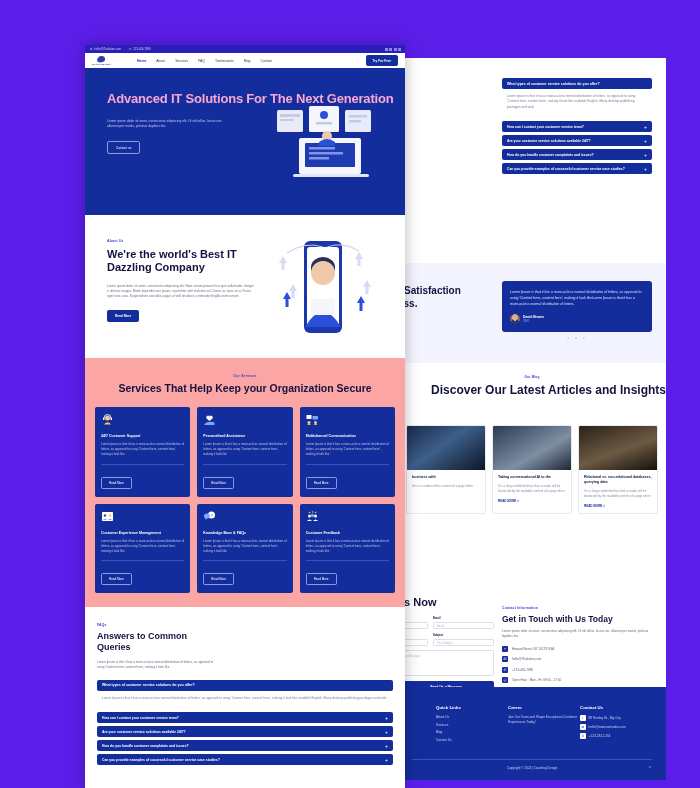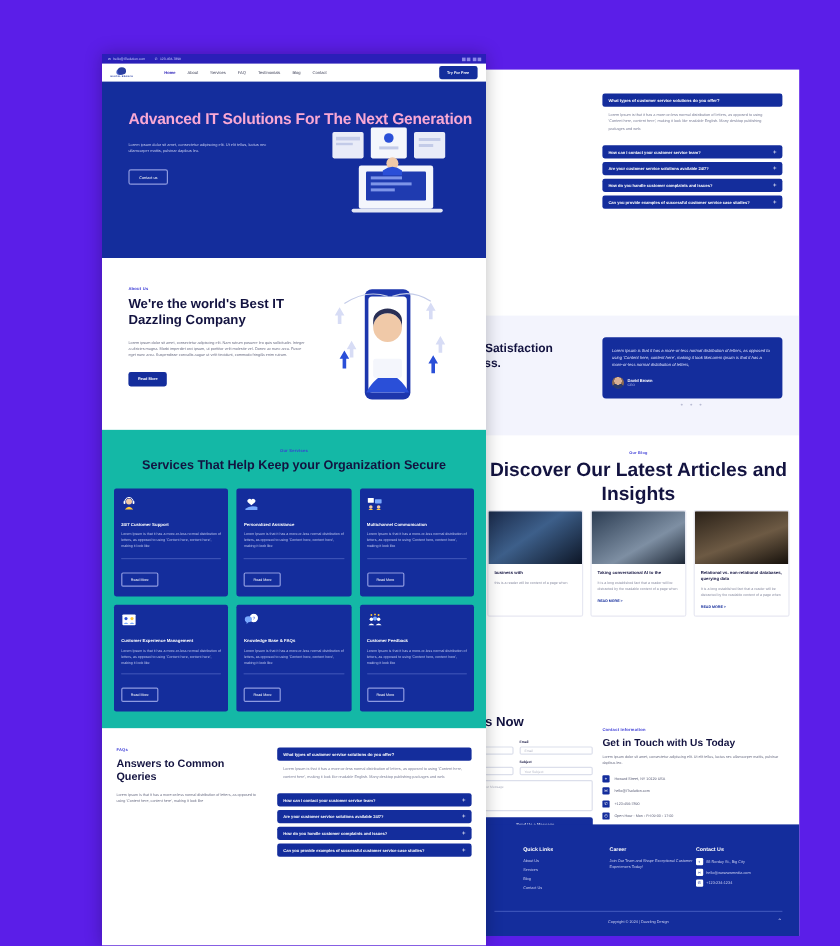--- a/index.html
+++ b/index.html
@@ -36,21 +36,21 @@
             background-image: radial-gradient(circle at 50% 35%, #d8b095 38%, transparent 39%),
                               radial-gradient(circle at 50% 110%, #2b3a6b 45%, transparent 46%); }
   .testi-name { color:#fff; font-size:3.4px; font-weight:bold; }
   .testi-role { color:#a9b2e8; font-size:2.8px; }
   .dots { position:absolute; left:104px; top:72px; width:150px; text-align:center; color:#b9bcd4; font-size:6px; letter-spacing:2px; }
 
   
   .rp-blog { position:absolute; left:0; top:305px; width:268px; height:225px; background:#fff; }
   .blog-head { text-align:center; padding-top:12px; }
   .blog-head .eyebrow { font-size:3.2px; }
-  .blog-head .h2 { font-size:16px; margin-top:4px; }
+  .blog-head .h2 { font-size:12px; margin-top:4px;text-align:right; }
   .blog-cards { position:absolute; left:8px; top:62px; right:8px; display:flex; gap:6px; }
   .blog-card { flex:1; background:#fff; border:0.5px solid #e7e8f2; border-radius:2px; overflow:hidden; }
   .bc-img { height:44px; position:relative; }
   .bc-img.a { background:linear-gradient(145deg,#1a2a4a,#3d5f8a 45%,#0d1626); }
   .bc-img.b { background:linear-gradient(150deg,#2b3c52,#7e8fa3 60%,#1d2735); }
   .bc-img.c { background:linear-gradient(160deg,#2a2118,#6d5a44 55%,#15100b); }
   .bc-body { padding:5px; }
   .bc-title { color:#131340; font-size:3.6px; font-weight:bold; line-height:1.45; }
   .bc-txt { color:#8b8ea3; font-size:3px; line-height:1.65; margin-top:3.5px; }
   .bc-more { color:#142D9C; font-size:3px; font-weight:bold; margin-top:5px; }
@@ -117,33 +117,33 @@
               font-size:3.2px; padding:3.5px 8px; border-radius:2px; }
   .hero-art { position:absolute; right:18px; top:38px; width:112px; height:78px; }
 
   .about { height:143px; background:#fff; position:relative; padding:24px 0 0 22px; }
   .about .h2 { font-size:11px; margin-top:5px; width:140px; }
   .about .body-txt { font-size:3.2px; margin-top:9px; width:148px; }
   .about-btn { margin-top:11px; display:inline-block; background:#142D9C; color:#fff;
                font-size:3.2px; font-weight:bold; padding:4px 8px; border-radius:2px; }
   .about-art { position:absolute; right:26px; top:14px; width:112px; height:112px; }
 
-  .services { background:#14b8a6; padding:16px 10px 14px; }
+  .services { background:#fca5a5; padding:16px 10px 14px; }
   .sv-head { text-align:center; }
   .sv-head .h2 { font-size:10.5px; margin-top:4px; }
   .sv-grid { display:grid; grid-template-columns:repeat(3,1fr); gap:7px; margin-top:12px; }
   .sv-card { background:#142D9C; border-radius:2px; padding:7px 6px 8px; }
   .sv-ico { width:13px; height:11px; margin-bottom:5px; }
   .sv-title { color:#fff; font-size:3.6px; font-weight:bold; }
   .sv-txt { color:#b9c2ec; font-size:3px; line-height:1.75; margin-top:4px; }
   .sv-sep { border-top:0.5px solid #3b51b5; margin:6px 0 5px; }
   .sv-btn { display:inline-block; border:0.5px solid #8e9ae0; color:#fff; font-size:3px;
             padding:3px 7px; border-radius:1.5px; }
 
-  .faq-sec { background:#fff; padding:16px 12px 0; display:flex; gap:10px; }
+  .faq-sec { background:#fff; padding:16px 12px 0; display:flex; gap:10px;flex-direction:column; }
   .faq-left { width:124px; }
   .faq-left .h2 { font-size:9px; margin-top:4px; }
   .faq-left .body-txt { font-size:3.1px; margin-top:7px; }
   .faq-right { flex:1; }
 
   .bind-hidden { visibility:hidden; }
 </style>
 </head>
 <body>
 

